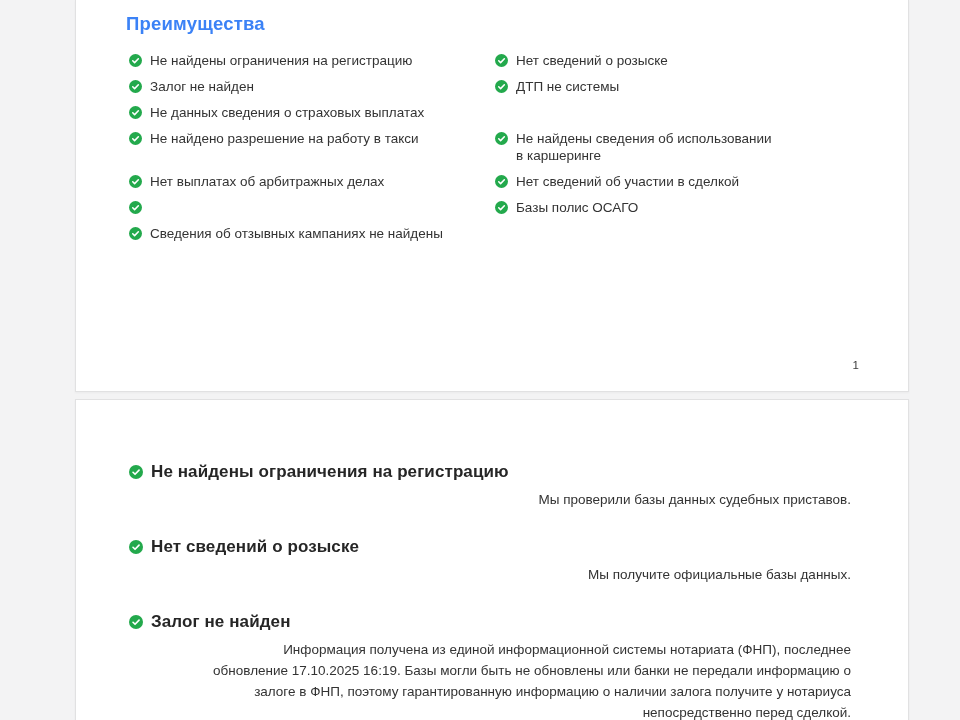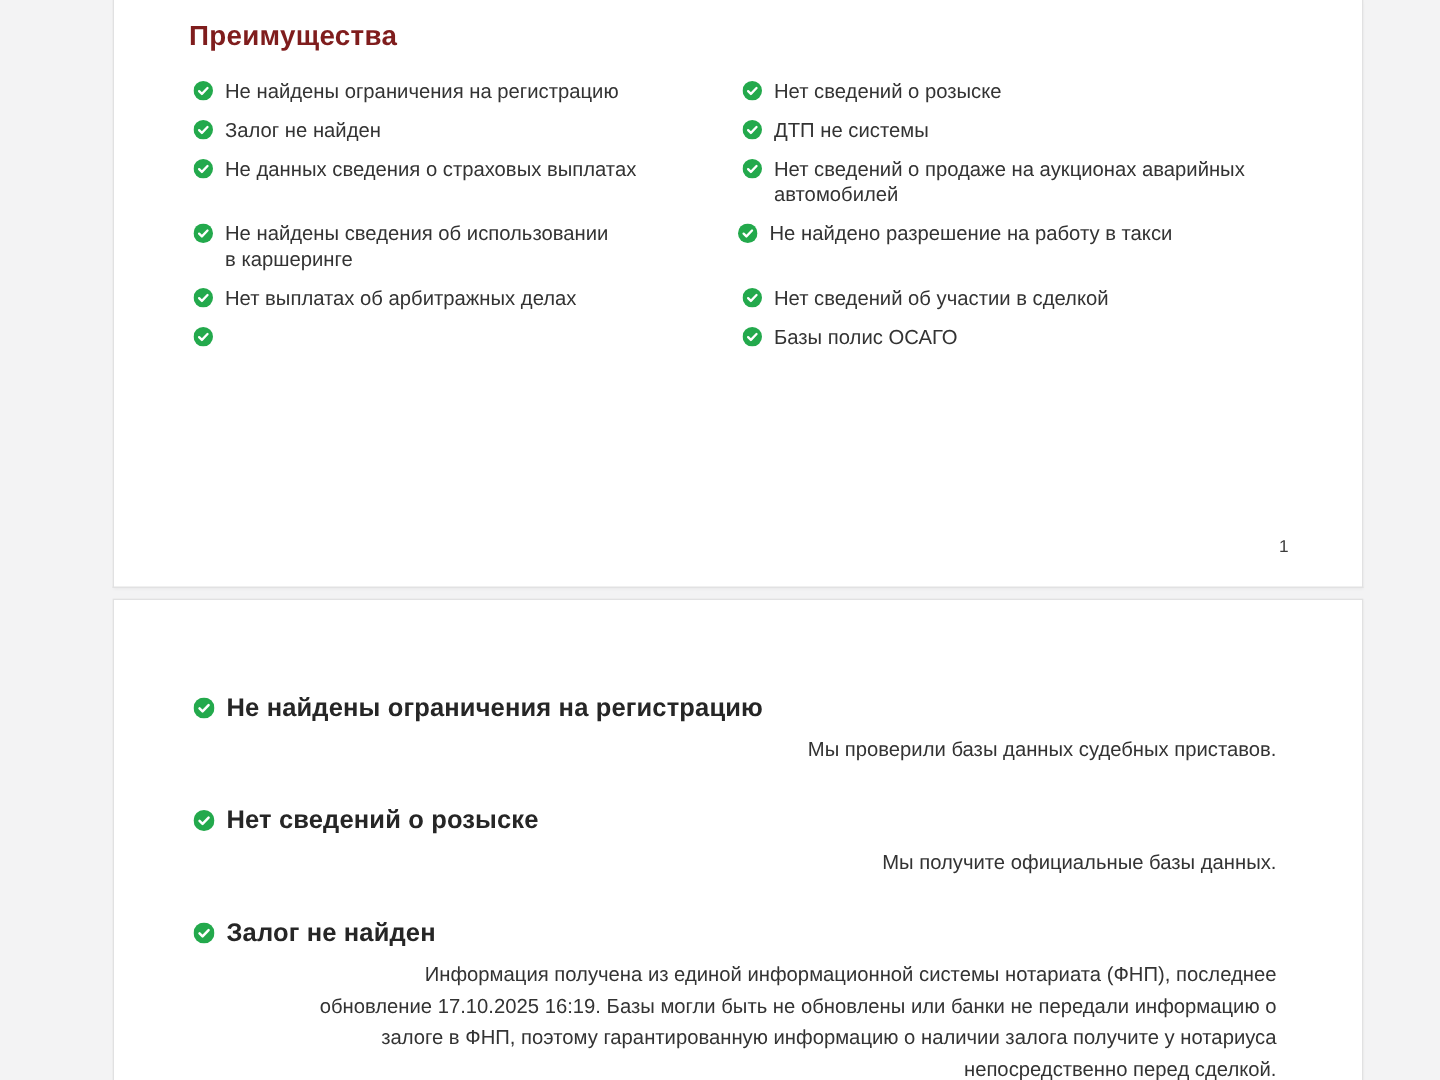--- a/index.html
+++ b/index.html
@@ -30,21 +30,21 @@
   }
   .page-2 {
     top:399px;
     height:480px;
     padding:62px 50px 0 53px;
   }
   .doc-title {
     font-size:18.5px;
     line-height:22px;
     font-weight:700;
-    color:#7f1d1d;
+    color:#3b82f6;
     margin-left:-3px;
     letter-spacing:.2px;
   }
   .grid { margin-top:12px; }
   .row { display:flex; }
   .cell {
     display:flex;
     align-items:flex-start;
     gap:8px;
     padding:4.5px 0;
@@ -148,51 +148,41 @@
         <div class="row">
           <div class="cell cell-left">
     <span class="check">
       <svg viewBox="0 0 16 16" aria-hidden="true">
         <circle cx="8" cy="8" r="8"></circle>
         <path d="M4.6 8.3l2.3 2.3 4.6-4.8" fill="none" stroke="#ffffff" stroke-width="1.9" stroke-linecap="round" stroke-linejoin="round"></path>
       </svg>
     </span>
     <span class="item-label">Не данных сведения о страховых выплатах</span>
   </div>
-          <div class="cell cell-right">
-    <span class="check">
-      <svg viewBox="0 0 16 16" aria-hidden="true">
-        <circle cx="8" cy="8" r="8"></circle>
-        <path d="M4.6 8.3l2.3 2.3 4.6-4.8" fill="none" stroke="#ffffff" stroke-width="1.9" stroke-linecap="round" stroke-linejoin="round"></path>
-      </svg>
-    </span>
-    <span class="item-label">Нет сведений о продаже на аукционах аварийных
-автомобилей</span>
-  </div>
-        </div>
-        <div class="row">
+        </div>
+        <div class="row">
+          <div class="cell cell-left">
+    <span class="check">
+      <svg viewBox="0 0 16 16" aria-hidden="true">
+        <circle cx="8" cy="8" r="8"></circle>
+        <path d="M4.6 8.3l2.3 2.3 4.6-4.8" fill="none" stroke="#ffffff" stroke-width="1.9" stroke-linecap="round" stroke-linejoin="round"></path>
+      </svg>
+    </span>
+    <span class="item-label">Не найдено разрешение на работу в такси</span>
+  </div>
           <div class="cell cell-right">
     <span class="check">
       <svg viewBox="0 0 16 16" aria-hidden="true">
         <circle cx="8" cy="8" r="8"></circle>
         <path d="M4.6 8.3l2.3 2.3 4.6-4.8" fill="none" stroke="#ffffff" stroke-width="1.9" stroke-linecap="round" stroke-linejoin="round"></path>
       </svg>
     </span>
     <span class="item-label">Не найдены сведения об использовании
 в каршеринге</span>
   </div>
-          <div class="cell cell-left">
-    <span class="check">
-      <svg viewBox="0 0 16 16" aria-hidden="true">
-        <circle cx="8" cy="8" r="8"></circle>
-        <path d="M4.6 8.3l2.3 2.3 4.6-4.8" fill="none" stroke="#ffffff" stroke-width="1.9" stroke-linecap="round" stroke-linejoin="round"></path>
-      </svg>
-    </span>
-    <span class="item-label">Не найдено разрешение на работу в такси</span>
-  </div>
         </div>
         <div class="row">
           <div class="cell cell-left">
     <span class="check">
       <svg viewBox="0 0 16 16" aria-hidden="true">
         <circle cx="8" cy="8" r="8"></circle>
         <path d="M4.6 8.3l2.3 2.3 4.6-4.8" fill="none" stroke="#ffffff" stroke-width="1.9" stroke-linecap="round" stroke-linejoin="round"></path>
       </svg>
     </span>
     <span class="item-label">Нет выплатах об арбитражных делах</span>
@@ -218,20 +208,32 @@
   </div>
           <div class="cell cell-right">
     <span class="check">
       <svg viewBox="0 0 16 16" aria-hidden="true">
         <circle cx="8" cy="8" r="8"></circle>
         <path d="M4.6 8.3l2.3 2.3 4.6-4.8" fill="none" stroke="#ffffff" stroke-width="1.9" stroke-linecap="round" stroke-linejoin="round"></path>
       </svg>
     </span>
     <span class="item-label">Базы полис ОСАГО</span>
   </div>
+        </div>
+        <div class="row">
+          <div class="cell cell-left">
+    <span class="check">
+      <svg viewBox="0 0 16 16" aria-hidden="true">
+        <circle cx="8" cy="8" r="8"></circle>
+        <path d="M4.6 8.3l2.3 2.3 4.6-4.8" fill="none" stroke="#ffffff" stroke-width="1.9" stroke-linecap="round" stroke-linejoin="round"></path>
+      </svg>
+    </span>
+    <span class="item-label">Сведения об отзывных кампаниях не найдены</span>
+  </div>
+          <div class="cell cell-right"></div>
         </div>
       </div>
     <div class="page-number">1</div>
   </section>
 
   <section class="page page-2" id="detailSections">
       <div class="section">
     <span class="check check-lg">
       <svg viewBox="0 0 16 16" aria-hidden="true">
         <circle cx="8" cy="8" r="8"></circle>

